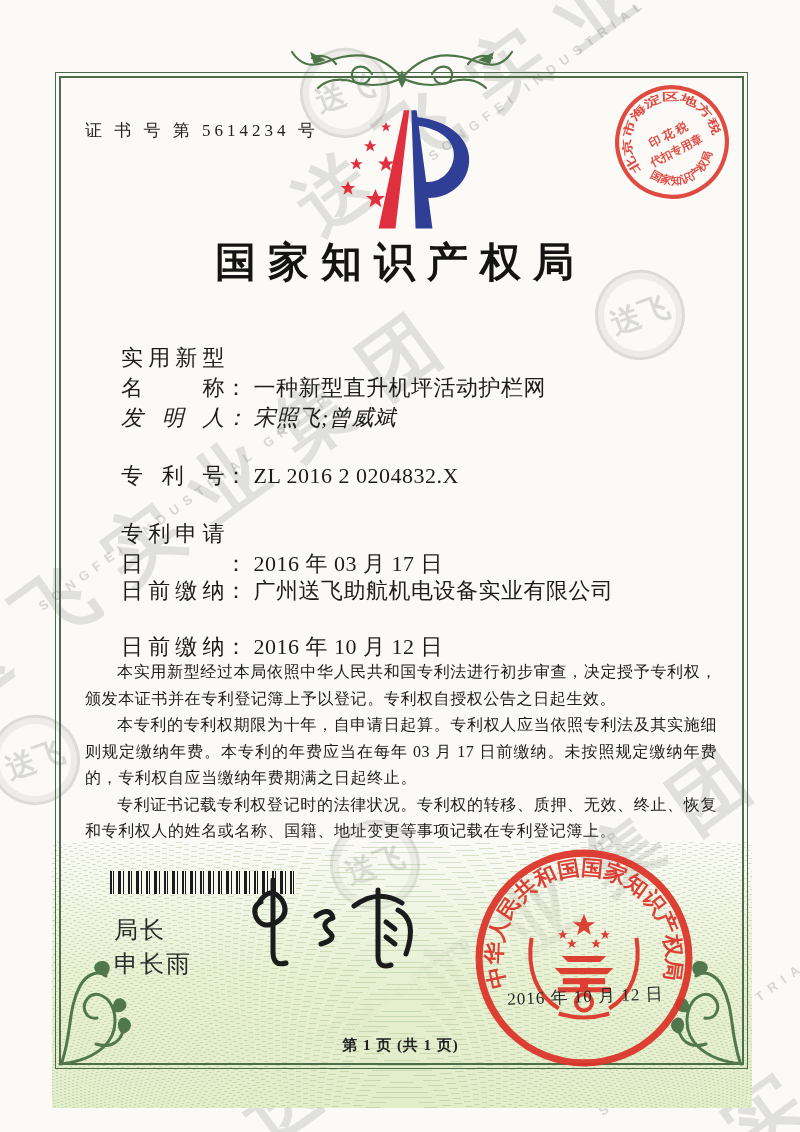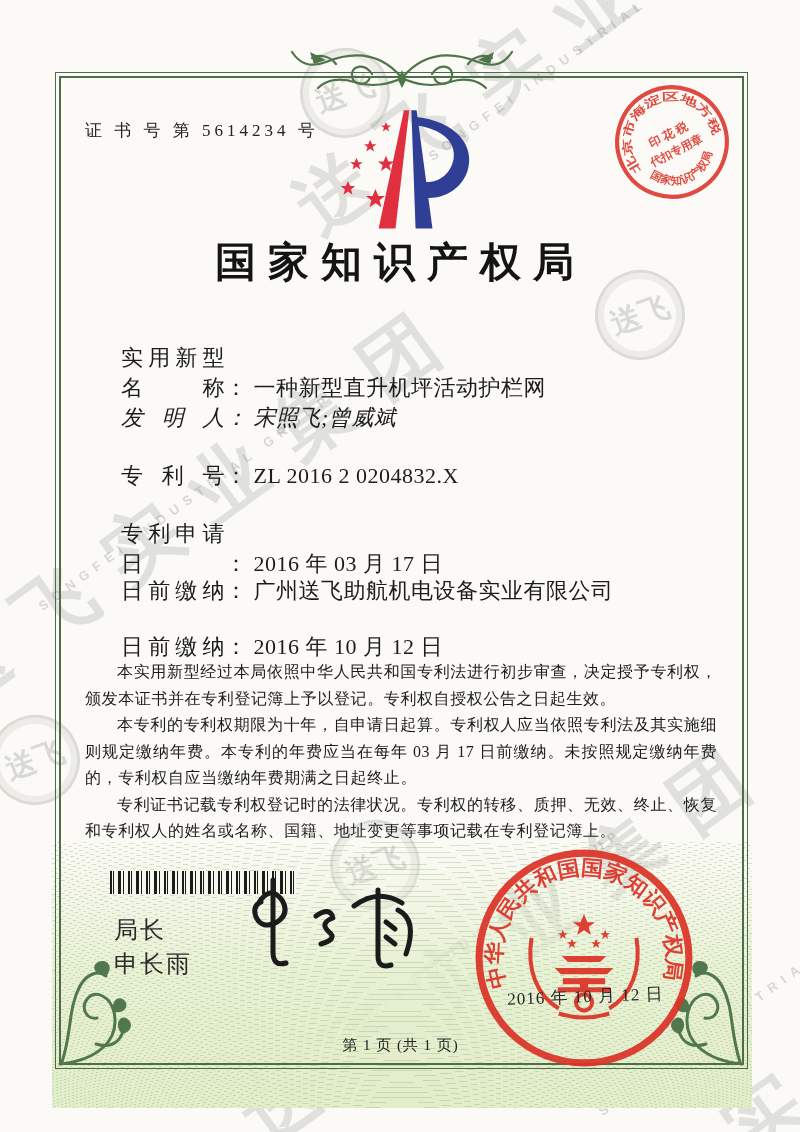--- a/index.html
+++ b/index.html
@@ -62,21 +62,21 @@
   .signer{position:absolute;left:114px;font-family:"Liberation Sans","DejaVu Sans",sans-serif;
     font-size:24px;color:#2a2a2a;letter-spacing:2px;}
   .signature{position:absolute;left:228px;top:872px;width:205px;height:115px;}
   .seal{position:absolute;left:468px;top:842px;width:232px;height:232px;
     mix-blend-mode:multiply;opacity:.93;}
   .seal-date{position:absolute;left:478px;top:985px;width:215px;text-align:center;
     font-size:17px;letter-spacing:1px;color:#252525;transform:rotate(-2deg);z-index:5;}
   .stamp{position:absolute;left:610px;top:80px;width:124px;height:124px;
     transform:rotate(-27deg);mix-blend-mode:multiply;opacity:.92;z-index:5;}
   .footer{position:absolute;left:55px;top:1036px;width:691px;text-align:center;
-    font-size:15px;color:#222;letter-spacing:1px;}
+    font-size:15px;color:#222;letter-spacing:1px;font-weight:bold;}
 </style>
 </head>
 <body>
 
 <div class="wm wm-cn" style="left:305px;top:165px;transform:rotate(-36deg);">送飞实业集团</div>
 <div class="wm wm-cn" style="left:-60px;top:640px;transform:rotate(-36deg);">送飞实业集团</div>
 <div class="wm wm-cn" style="left:250px;top:1075px;transform:rotate(-36deg);">送飞实业集团</div>
 <div class="wm wm-cn" style="left:560px;top:1210px;transform:rotate(-36deg);">送飞实业集团</div>
 <div class="wm wm-en" style="left:430px;top:150px;transform:rotate(-36deg);">SONGFEI INDUSTRIAL GROUP</div>
 <div class="wm wm-en" style="left:40px;top:600px;transform:rotate(-36deg);">SONGFEI INDUSTRIAL GROUP</div>

